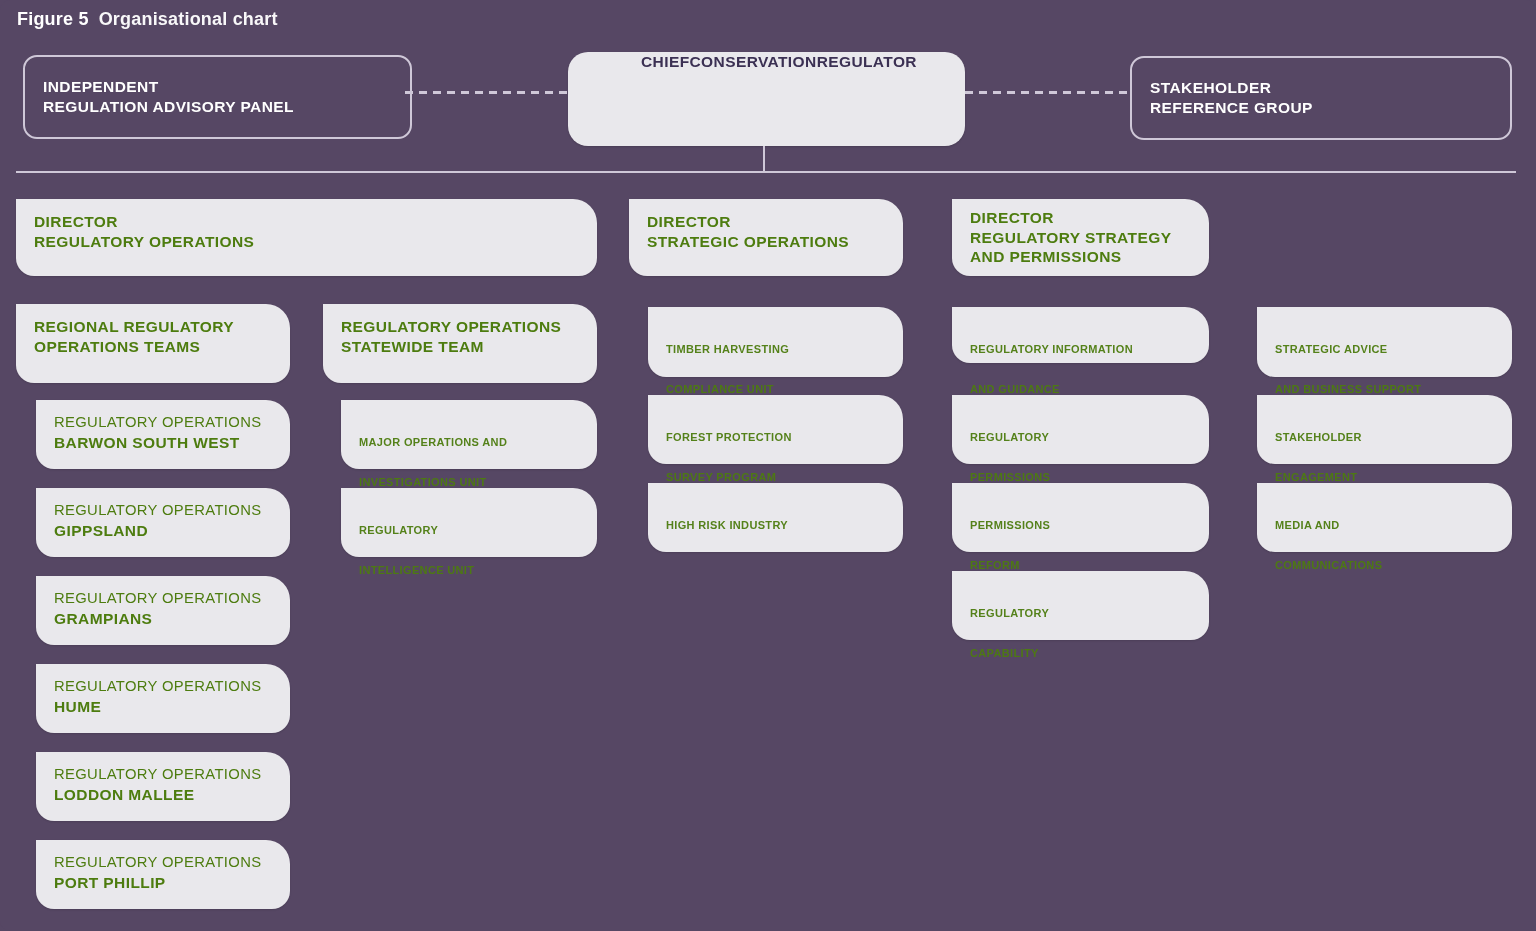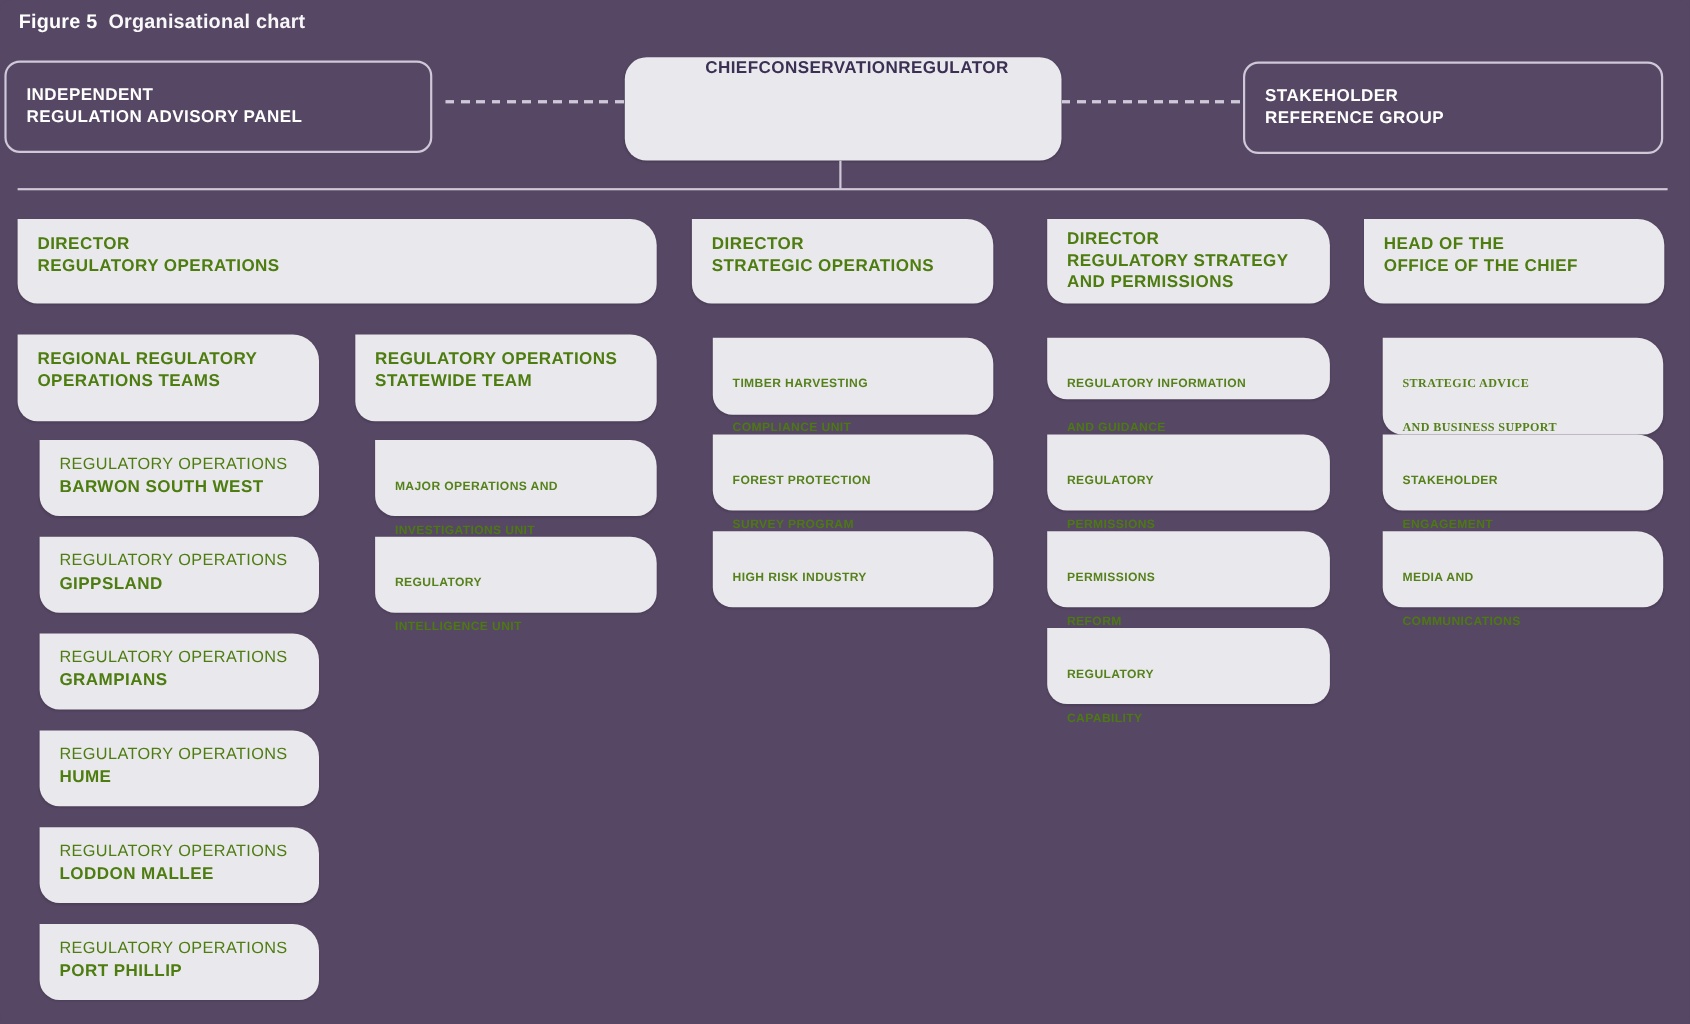--- a/index.html
+++ b/index.html
@@ -59,21 +59,21 @@
 </style>
 </head>
 <body>
 
 <div class="page">
 
   <div class="fig-title">
     <span class="fig-label">Figure 5</span><span class="fig-text">Organisational chart</span>
   </div>
 
-  <div class="box outlined" style="left:4px;top:55px;width:389px;height:84px;">
+  <div class="box outlined" style="left:23px;top:55px;width:389px;height:84px;">
     <div class="line">INDEPENDENT</div>
     <div class="line">REGULATION ADVISORY PANEL</div>
   </div>
 
   <div class="box chief" style="left:568px;top:52px;width:397px;height:94px;">
     <div class="line">CHIEF</div>
     <div class="line">CONSERVATION</div>
     <div class="line">REGULATOR</div>
   </div>
 
@@ -96,24 +96,20 @@
     <div class="line l-bold">DIRECTOR</div>
     <div class="line l-bold">STRATEGIC OPERATIONS</div>
   </div>
 
   <div class="box filled" style="left:952px;top:199px;width:257px;height:77px;padding-top:9px;">
     <div class="line l-bold">DIRECTOR</div>
     <div class="line l-bold">REGULATORY STRATEGY</div>
     <div class="line l-bold">AND PERMISSIONS</div>
   </div>
 
-  <div class="box filled" style="left:1240px;top:199px;width:273px;height:77px;">
-    <div class="line l-bold">HEAD OF THE</div>
-    <div class="line l-bold">OFFICE OF THE CHIEF</div>
-  </div>
 
   <div class="box filled" style="left:16px;top:304px;width:274px;height:79px;">
     <div class="line l-bold">REGIONAL REGULATORY</div>
     <div class="line l-bold">OPERATIONS TEAMS</div>
   </div>
 
   <div class="box filled" style="left:323px;top:304px;width:274px;height:79px;">
     <div class="line l-bold">REGULATORY OPERATIONS</div>
     <div class="line l-bold">STATEWIDE TEAM</div>
   </div>
@@ -121,21 +117,21 @@
   <div class="box filled" style="left:648px;top:307px;width:255px;height:70px;">
     <div class="line l-med">TIMBER HARVESTING</div>
     <div class="line l-med">COMPLIANCE UNIT</div>
   </div>
 
   <div class="box filled" style="left:952px;top:307px;width:257px;height:56px;">
     <div class="line l-med">REGULATORY INFORMATION</div>
     <div class="line l-med">AND GUIDANCE</div>
   </div>
 
-  <div class="box filled" style="left:1257px;top:307px;width:255px;height:88px;font-family:Liberation Serif, serif;">
+  <div class="box filled" style="left:1257px;top:307px;width:255px;height:70px;">
     <div class="line l-med">STRATEGIC ADVICE</div>
     <div class="line l-med">AND BUSINESS SUPPORT</div>
   </div>
 
   <div class="box filled" style="left:36px;top:400px;width:254px;height:69px;">
     <div class="line l-light">REGULATORY OPERATIONS</div>
     <div class="line l-bold">BARWON SOUTH WEST</div>
   </div>
 
   <div class="box filled" style="left:36px;top:488px;width:254px;height:69px;">

